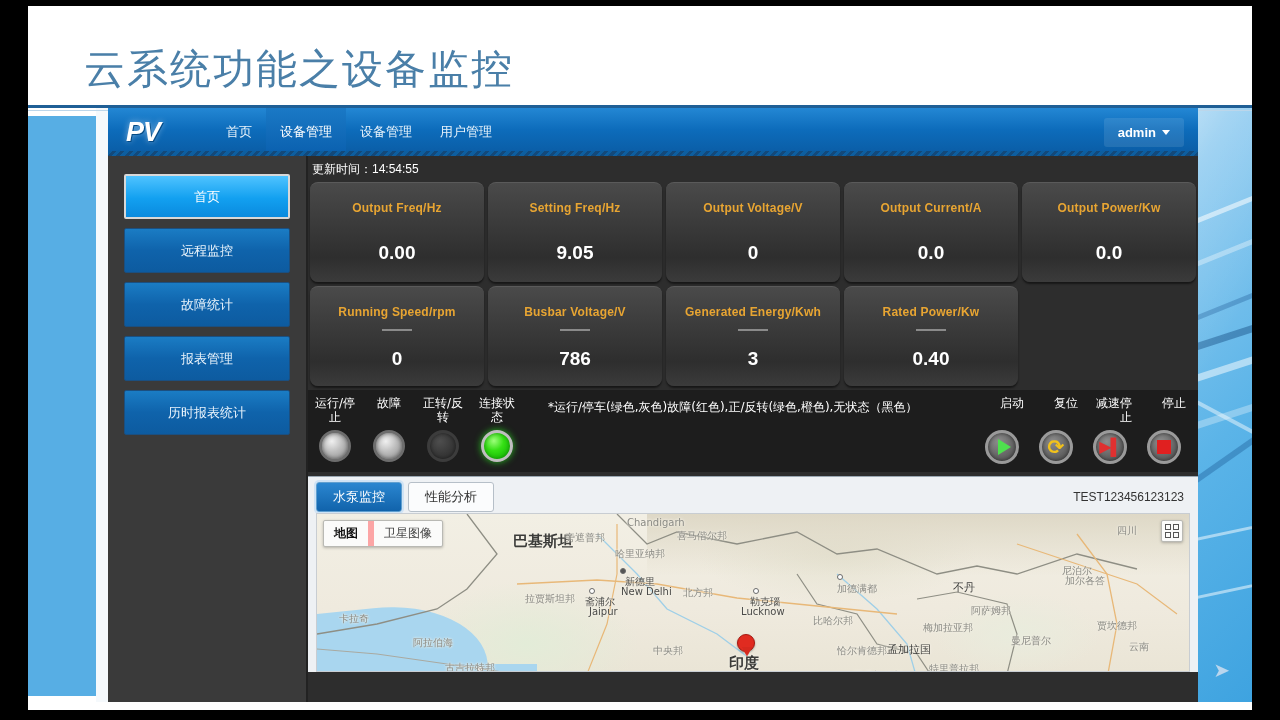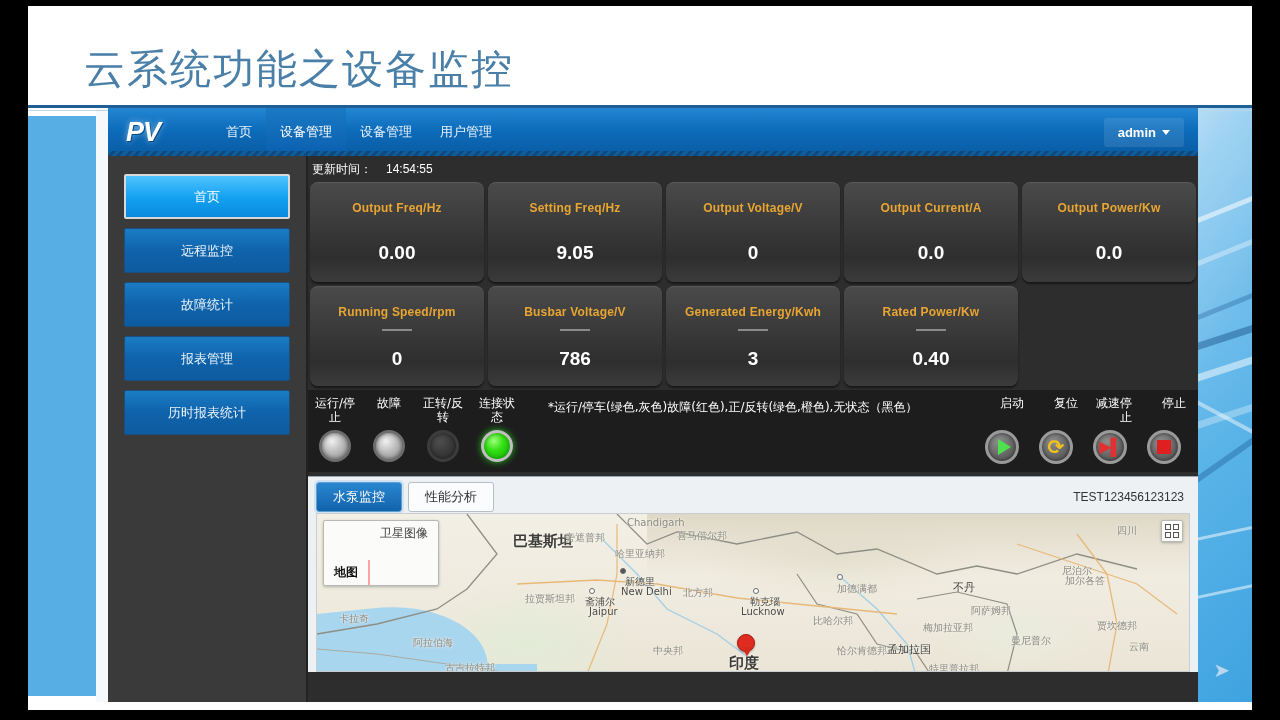--- a/index.html
+++ b/index.html
@@ -142,21 +142,21 @@
     color:#ffffff;
     font-weight: normal;
   }
   .side-gap { height: 5px; }
 
   
   #main { flex:1; background:#2d2d2d; position:relative; }
 
   .update-bar {
     height: 26px; color:#ffffff; font-size:12px;
-    display:flex; align-items:center; padding-left: 4px; gap: 14px;
+    display:flex; align-items:center; padding-left: 4px; 
     font-family:"DejaVu Sans", sans-serif;
   }
   .update-time { font-family:"Liberation Sans", sans-serif; }
 
   .cards { display:flex; gap:4px; padding: 0 2px; }
   .cards.row2 { margin-top: 4px; }
   .card {
     flex: 1; height: 100px; border-radius: 8px;
     background: linear-gradient(180deg,#4a4a4a 0%,#3b3b3b 40%,#2e2e2e 75%,#3b3b3b 100%);
     border-top: 1px solid #5a5a5a;
@@ -284,21 +284,21 @@
   }
   .map-typebar {
     position:absolute; left:6px; top:6px; display:flex;
     background:#fbfbfa; border:1px solid #b9b9b4; border-radius:2px;
     box-shadow: 0 1px 3px rgba(0,0,0,.25); z-index:5;
   }
   .map-type {
     padding: 4px 10px; font-size:12px; color:#444; cursor:pointer;
     font-family:"DejaVu Sans", sans-serif;
   }
-  .map-type.active { color:#111; font-weight:bold; border-right:2px solid #fca5a5;margin-top:39px; }
+  .map-type.active { color:#111; font-weight:bold; border-right:6px solid #fca5a5; }
   .fullscreen-btn {
     position:absolute; right:6px; top:6px; width:22px; height:22px;
     background:#fbfbfa; border:1px solid #b9b9b4; border-radius:2px;
     box-shadow: 0 1px 3px rgba(0,0,0,.25); cursor:pointer; z-index:5;
   }
   .fullscreen-btn span {
     position:absolute; width:6px; height:6px; border:1.6px solid #555;
   }
   .fs-tl { left:3px; top:3px; border-right:none; border-bottom:none; }
   .fs-tr { right:3px; top:3px; border-left:none; border-bottom:none; }

